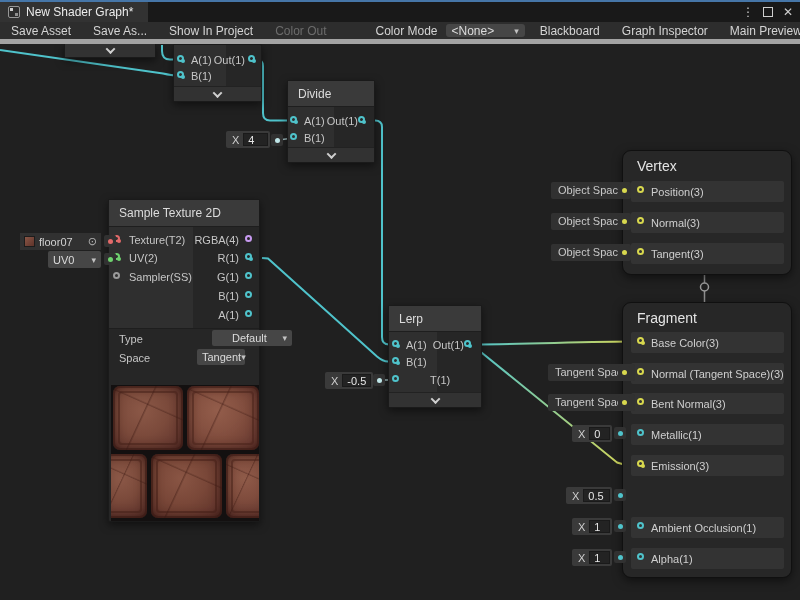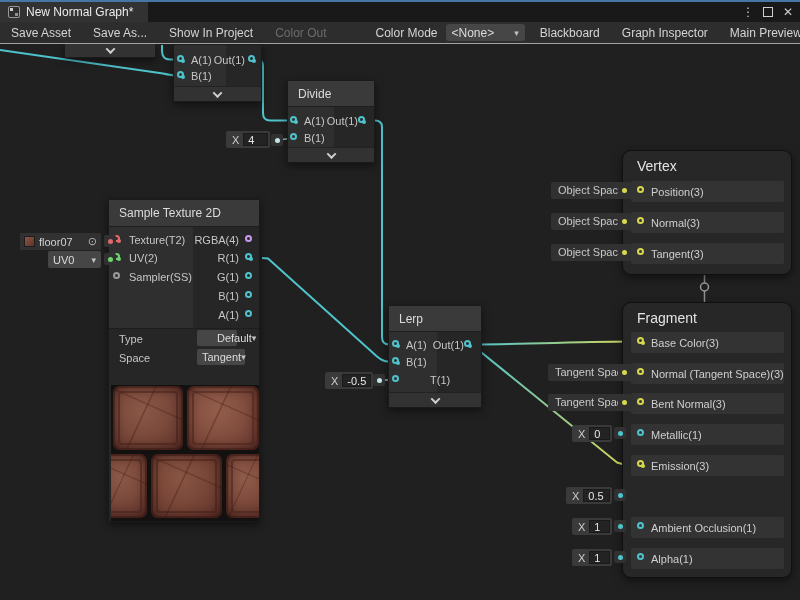--- a/index.html
+++ b/index.html
@@ -19,21 +19,21 @@
   .tab-icon { width:12px; height:12px; background:#2d2d2d; border:1px solid #979797; border-radius:2px; position:relative; flex:0 0 auto; }
   .tab-icon::before { content:""; position:absolute; left:1px; top:1px; width:3px; height:3px; background:#cfcfcf; }
   .tab-icon::after  { content:""; position:absolute; right:1px; bottom:1px; width:3px; height:3px; background:#8f8f8f; }
   .tab-title { font-size:12px; color:#ececec; white-space:nowrap; }
   .winctrls { position:absolute; right:4px; top:0; height:20px; display:flex; align-items:center; gap:4px; color:#cfcfcf; }
   .winbtn { width:16px; height:16px; display:flex; align-items:center; justify-content:center; font-size:12px; cursor:pointer; }
   .winbtn.max::before { content:""; width:8px; height:8px; border:1.5px solid #cfcfcf; }
   
   .toolbar {
     position:absolute; left:0; top:22px; width:800px; height:22px; background:#2d2d2d;
-    border-bottom:1px solid #a3a3a3; display:flex; align-items:stretch; z-index:28; font-size:12px; color:#d4d4d4;
+    border-bottom:5px solid #a3a3a3; display:flex; align-items:stretch; z-index:28; font-size:12px; color:#d4d4d4;
   }
   .tbtn { display:flex; align-items:center; padding:0 11px; white-space:nowrap; cursor:pointer; }
   .tbtn.disabled { color:#6c6c6c; cursor:default; }
   .tdiv { width:1px; background:#1f1f1f; margin:0; }
   .tlabel { display:flex; align-items:center; padding:0 8px; margin-left:30px; white-space:nowrap; }
   .tdrop {
     margin:2px 4px 2px 0; width:92px; background:#464646; border-radius:3px; display:flex; align-items:center;
     padding:0 6px; color:#dcdcdc; cursor:pointer; justify-content:space-between;gap:20px;
   }
   .push { margin-left:auto; }
@@ -92,21 +92,21 @@
   .tile:nth-child(4) { filter:brightness(0.97) saturate(1.05); }
   .tile:nth-child(5) { filter:brightness(1.03); }
 </style>
 </head>
 <body>
 
 <div class="focusbar"></div>
 <div class="titlebar">
   <div class="tab">
     <span class="tab-icon"></span>
-    <span class="tab-title">New Normal Graph*</span>
+    <span class="tab-title">New Shader Graph*</span>
   </div>
   <div class="winctrls">
     <span class="winbtn">⋮</span>
     <span class="winbtn max"></span>
     <span class="winbtn">✕</span>
   </div>
 </div>
 
 <div class="toolbar">
   <div class="tbtn">Save Asset</div>
@@ -222,21 +222,21 @@
   <span class="plabel r" style="right:20px;top:51px;">R(1)</span>
   <span class="port conn" style="--c:#4fc3cb;left:136px;top:53px;"></span>
   <span class="plabel r" style="right:20px;top:70px;">G(1)</span>
   <span class="port" style="--c:#4fc3cb;left:136px;top:72px;"></span>
   <span class="plabel r" style="right:20px;top:89px;">B(1)</span>
   <span class="port" style="--c:#4fc3cb;left:136px;top:91px;"></span>
   <span class="plabel r" style="right:20px;top:108px;">A(1)</span>
   <span class="port" style="--c:#4fc3cb;left:136px;top:110px;"></span>
   <div class="divline" style="top:128px;"></div>
   <span class="setrow-label" style="left:10px;top:133px;">Type</span>
-  <div class="ndrop" style="left:88px;top:130px;width:40px;padding-left:20px;">
+  <div class="ndrop" style="left:103px;top:130px;width:80px;padding-left:20px;">
     <span>Default</span>
     <span class="dd-arrow">▾</span>
   </div>
   <span class="setrow-label" style="left:10px;top:152px;">Space</span>
   <div class="ndrop" style="left:88px;top:149px;width:48px;">
     <span>Tangent</span>
     <span class="dd-arrow">▾</span>
   </div>
   <div class="texpreview">
     <div class="tile" style="left:2px;top:1px;width:70px;height:64px;"></div>

